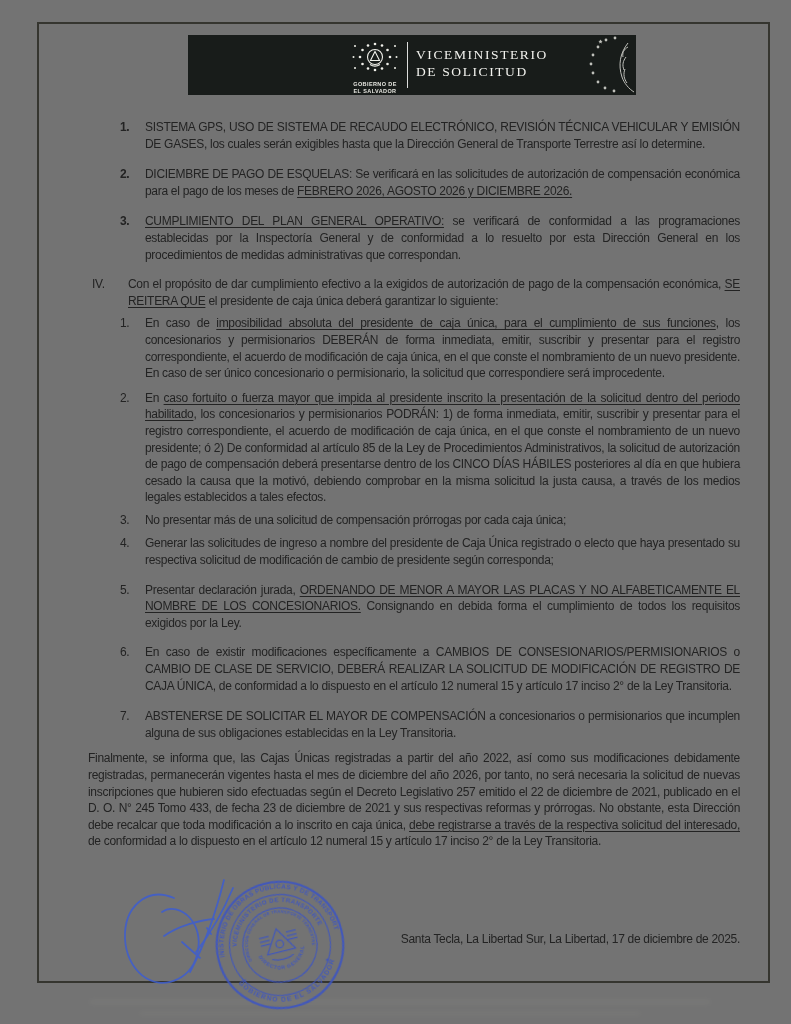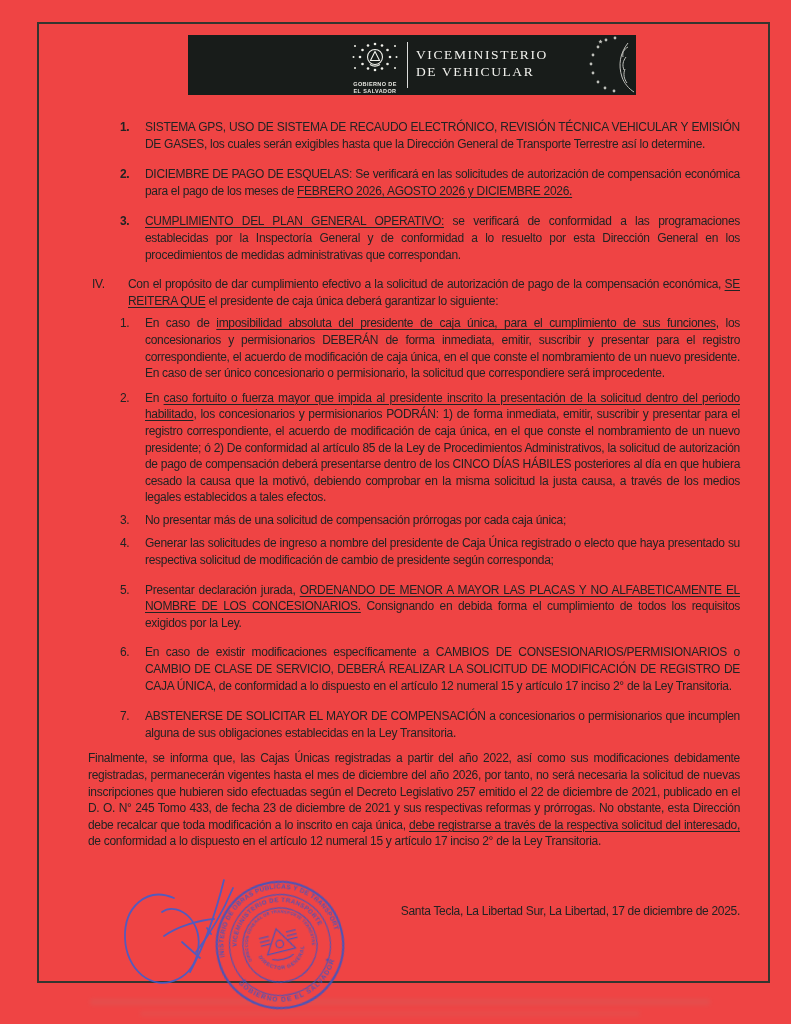--- a/index.html
+++ b/index.html
@@ -1,18 +1,18 @@
 <!DOCTYPE html>
 <html><head>
 <meta charset="utf-8">
 <style>
   html,body{margin:0;padding:0;}
   .page{
     position:relative;width:791px;height:1024px;
-    background:#ef4444;overflow:hidden;
+    background:#737373;overflow:hidden;
     font-family:"Liberation Sans",sans-serif;color:#232323;
   }
   .frame{
     position:absolute;left:37px;top:22px;width:729px;height:957px;
     border:2px solid #35352f;z-index:1;pointer-events:none;
   }
   
   .header-bar{
     position:absolute;left:188px;top:35px;width:448px;height:60px;
     background:#181c1a;z-index:2;
@@ -37,21 +37,21 @@
   .u{text-decoration:underline;text-decoration-thickness:1px;text-underline-offset:2px;}
   .oitem{position:relative;padding-left:57px;}
   .oitem .num{position:absolute;left:32px;top:0;}
   .top-item .num{font-weight:bold;}
   .roman{position:relative;padding-left:40px;}
   .roman .num{position:absolute;left:4px;top:0;}
   .m14{margin-bottom:14px;}.m13{margin-bottom:13px;}
   .m9{margin-bottom:9px;}.m8{margin-bottom:8px;}.m7{margin-bottom:7px;}.m6{margin-bottom:6px;}
   .closing{margin-top:4px;}
   .dateline{
-    position:absolute;right:51px;top:904px;z-index:2;
+    position:absolute;right:51px;top:932px;z-index:2;
     font-size:12px;letter-spacing:-0.3px;
   }
   
   .signature{position:absolute;left:112px;top:876px;z-index:4;opacity:.88;}
   .stamp{
     position:absolute;left:208px;top:873px;width:144px;height:144px;z-index:5;
     transform:rotate(-14deg);opacity:.88;filter:blur(.2px);
   }
   .ghost{position:absolute;background:#97978f;filter:blur(2px);z-index:0;}
   .ghost1{left:90px;top:999px;width:620px;height:6px;opacity:.12;}
@@ -95,21 +95,21 @@
         <path d="M 19 26.5 C 22 28.5 26 28.5 29 26.5"></path>
       </g>
     </svg>
     <div class="seal-caption">
       <div>GOBIERNO DE</div>
       <div>EL SALVADOR</div>
     </div>
     <div class="hdr-divider"></div>
     <div class="hdr-title">
       <div>VICEMINISTERIO</div>
-      <div>DE VEHICULAR</div>
+      <div>DE SOLICITUD</div>
     </div>
     <svg class="hdr-deco" width="52" height="60" viewBox="0 0 52 60">
       <g fill="#e9e9e3">
         <path d="M20 6 l1.2 2.6 2.6 .3 -2 1.8 .6 2.7 -2.4-1.4 -2.4 1.4 .6-2.7 -2-1.8 2.6-.3 Z" transform="scale(.55) translate(10,2)"></path>
         <circle cx="14" cy="12" r="1.4"></circle>
           <circle cx="9" cy="20" r="1.4"></circle>
           <circle cx="7" cy="29" r="1.4"></circle>
         <circle cx="9" cy="38" r="1.4"></circle>
           <circle cx="14" cy="47" r="1.4"></circle>
           <circle cx="21" cy="53" r="1.4"></circle>
@@ -134,21 +134,21 @@
       <span class="num">2.</span>
       <div><span class="b">DICIEMBRE DE PAGO DE ESQUELAS:</span><span> Se verificará en las solicitudes de autorización de compensación económica para el pago de los meses de </span><span class="b u">FEBRERO 2026, AGOSTO 2026 y DICIEMBRE 2026.</span></div>
     </div>
     <div class="oitem top-item m13">
       <span class="num">3.</span>
       <div><span class="b u">CUMPLIMIENTO DEL PLAN GENERAL OPERATIVO:</span><span> se verificará de conformidad a las programaciones establecidas por la Inspectoría General y de conformidad a lo resuelto por esta Dirección General en los procedimientos de medidas administrativas que correspondan.</span></div>
     </div>
 
     <div class="roman m6">
       <span class="num">IV.</span>
-      <div><span>Con el propósito de dar cumplimiento efectivo a la solicitud de autorización de pago de la compensación económica, </span><span class="b u">SE REITERA QUE</span><span> el presidente de caja única deberá garantizar lo siguiente:</span></div>
+      <div><span>Con el propósito de dar cumplimiento efectivo a la exigidos de autorización de pago de la compensación económica, </span><span class="b u">SE REITERA QUE</span><span> el presidente de caja única deberá garantizar lo siguiente:</span></div>
     </div>
 
     <div class="oitem m8">
       <span class="num">1.</span>
       <div><span>En caso de </span><span class="b u">imposibilidad absoluta del presidente de caja única, para el cumplimiento de sus funciones</span><span>, los concesionarios y permisionarios </span><span class="b">DEBERÁN</span><span> de forma inmediata, emitir, suscribir y presentar para el registro correspondiente, el acuerdo de modificación de caja única, en el que conste el nombramiento de un nuevo presidente. En caso de ser único concesionario o permisionario, la solicitud que correspondiere será improcedente.</span></div>
     </div>
     <div class="oitem m6">
       <span class="num">2.</span>
       <div><span>En </span><span class="b u">caso fortuito o fuerza mayor que impida al presidente inscrito la presentación de la solicitud dentro del periodo habilitado</span><span>, los concesionarios y permisionarios </span><span class="b">PODRÁN: 1)</span><span> de forma inmediata, emitir, suscribir y presentar para el registro correspondiente, el acuerdo de modificación de caja única, en el que conste el nombramiento de un nuevo presidente; ó </span><span class="b">2)</span><span> De conformidad al artículo 85 de la Ley de Procedimientos Administrativos, la solicitud de autorización de pago de compensación deberá presentarse dentro de los </span><span class="b">CINCO DÍAS HÁBILES</span><span> posteriores al día en que hubiera cesado la causa que la motivó, debiendo comprobar en la misma solicitud la justa causa, a través de los medios legales establecidos a tales efectos.</span></div>
     </div>

